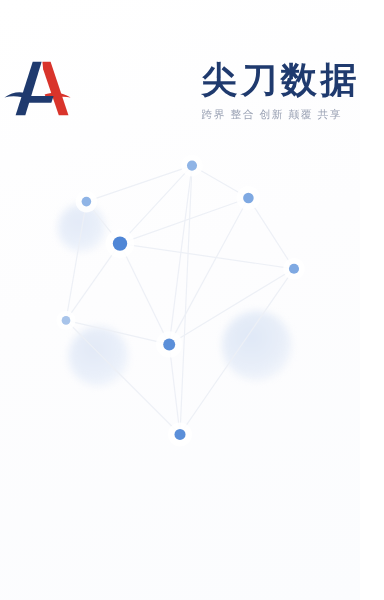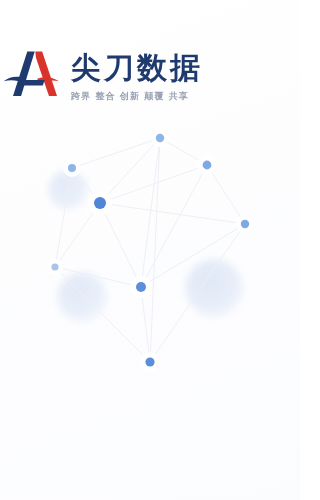--- a/index.html
+++ b/index.html
@@ -26,22 +26,22 @@
   
   #brand-header {
     position: absolute;
     left: 0;
     top: 38px;
     width: 300px;
     height: 74px;
     display: flex;
     flex-direction: row;
     align-items: center;
-    justify-content: flex-start;
-    gap: 9px;
+    justify-content: space-between;
+    gap: 20px;
   }
 
   #logo-mark {
     width: 62px;
     height: 62px;
     flex: 0 0 auto;
     display: block;
   }
 
   #brand-text {
@@ -60,21 +60,21 @@
     color: #1f3a6e;
     white-space: nowrap;
     font-family: "DejaVu Sans", "Liberation Sans", sans-serif;
   }
 
   #brand-tagline {
     margin-top: 5px;
     font-size: 9px;
     line-height: 12px;
     letter-spacing: 1.1px;
-    font-weight: 700;
+    font-weight: 400;
     color: #9aa2b4;
     white-space: nowrap;
     font-family: "DejaVu Sans", "Liberation Sans", sans-serif;
   }
 
   
   #network-illustration {
     position: absolute;
     left: 0;
     top: 118px;

